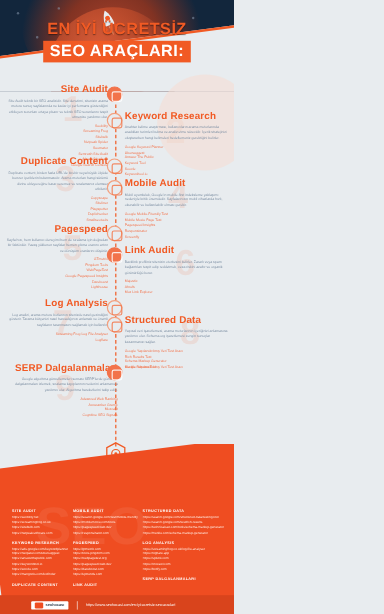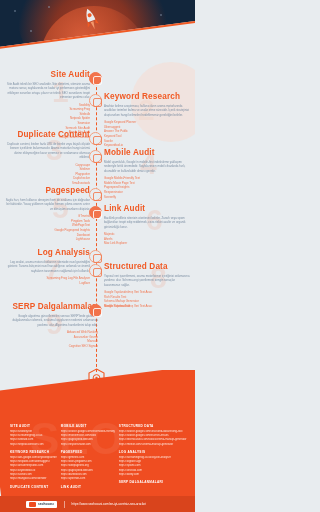--- a/index.html
+++ b/index.html
@@ -211,20 +211,24 @@
     <div class="star" style="left:48px;top:6px;width:1.5px;height:1.5px;"></div>
 
     <svg class="rocket" viewBox="0 0 12 22">
       <path d="M6 0 C9 4 10 9 10 13 L2 13 C2 9 3 4 6 0 Z" fill="#e8ecef"></path>
       <path d="M2 12 L0 18 L3 16 Z" fill="#f15a24"></path>
       <path d="M10 12 L12 18 L9 16 Z" fill="#f15a24"></path>
       <circle cx="6" cy="7" r="2" fill="#f15a24"></circle>
       <path d="M4.5 14 L6 22 L7.5 14 Z" fill="#f7a072" opacity=".9"></path>
     </svg>
 
+    <div class="hero-title">
+      <span class="l1">EN İYİ ÜCRETSİZ</span>
+      <span class="l2">SEO ARAÇLARI:</span>
+    </div>
 
     <div class="hero-cut"></div>
   </div>
   <div class="hero-blob"></div>
 
   <div class="timeline"></div>
   <svg class="tl-pin" viewBox="0 0 17 22">
     <path d="M8.5 1 L16 5 L16 12 C16 17 8.5 21 8.5 21 C8.5 21 1 17 1 12 L1 5 Z" fill="none" stroke="#f15a24" stroke-width="1.1"></path>
     <circle cx="8.5" cy="10" r="3.4" fill="none" stroke="#f15a24" stroke-width="1"></circle>
     <circle cx="8.5" cy="10" r="1.2" fill="#f15a24"></circle>

